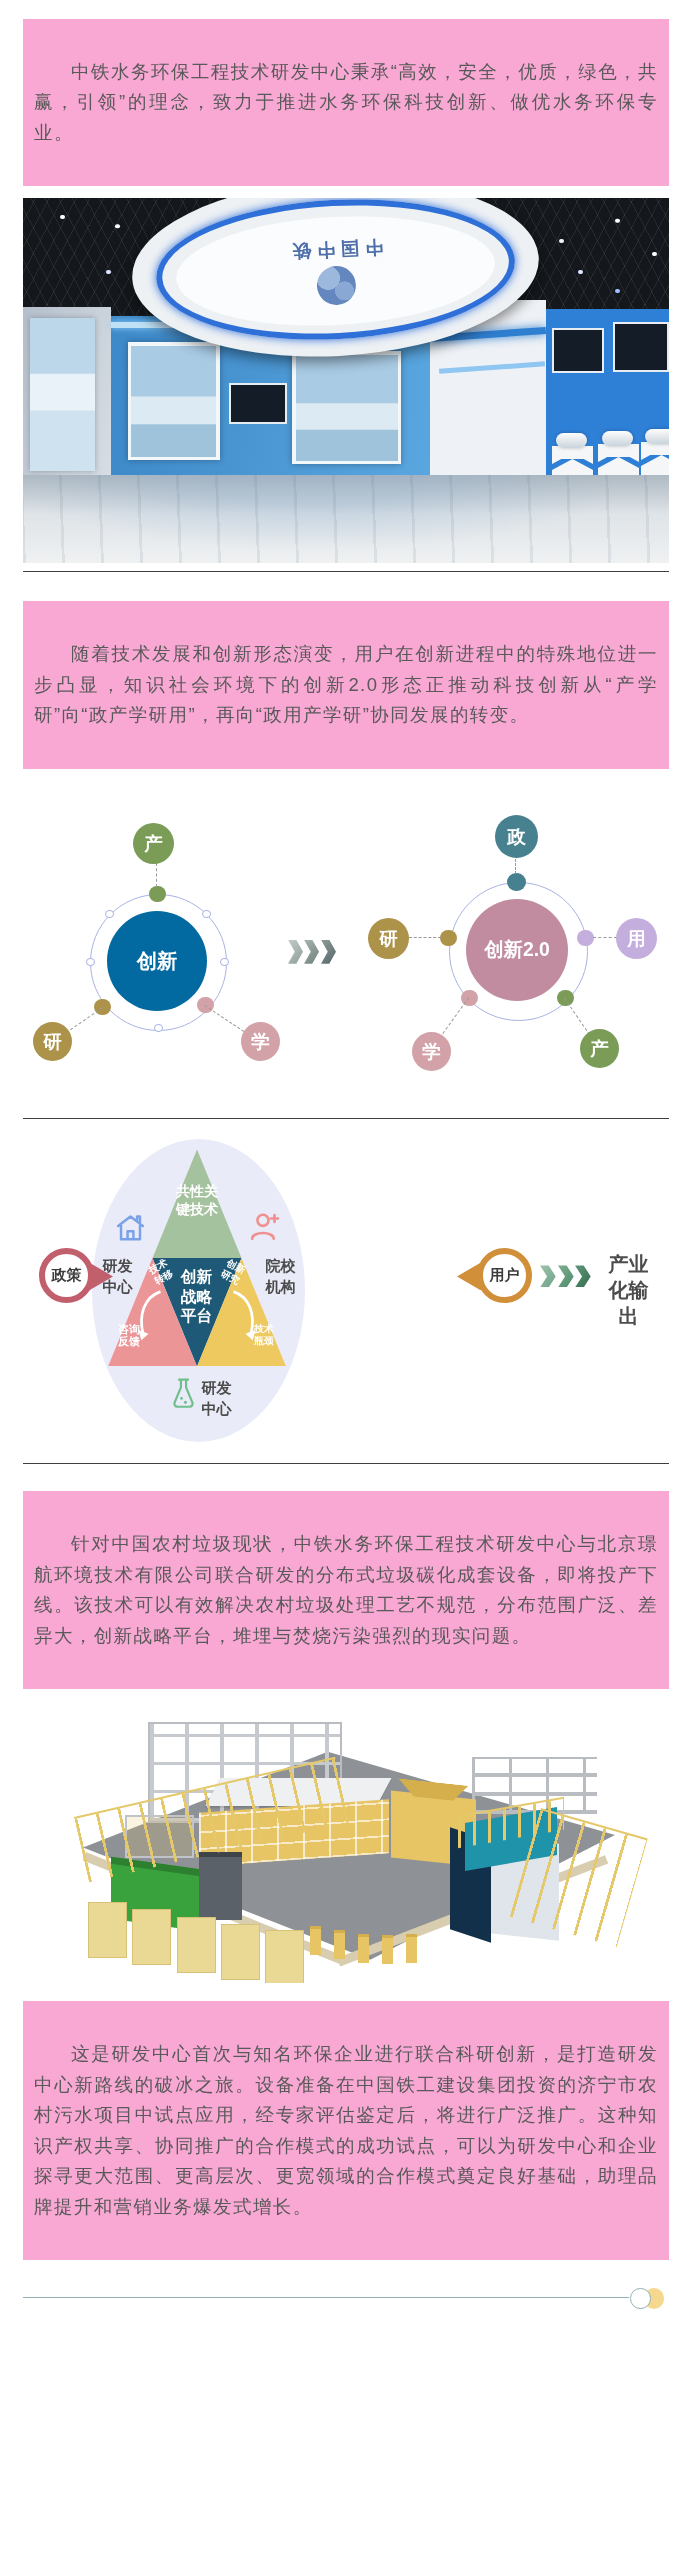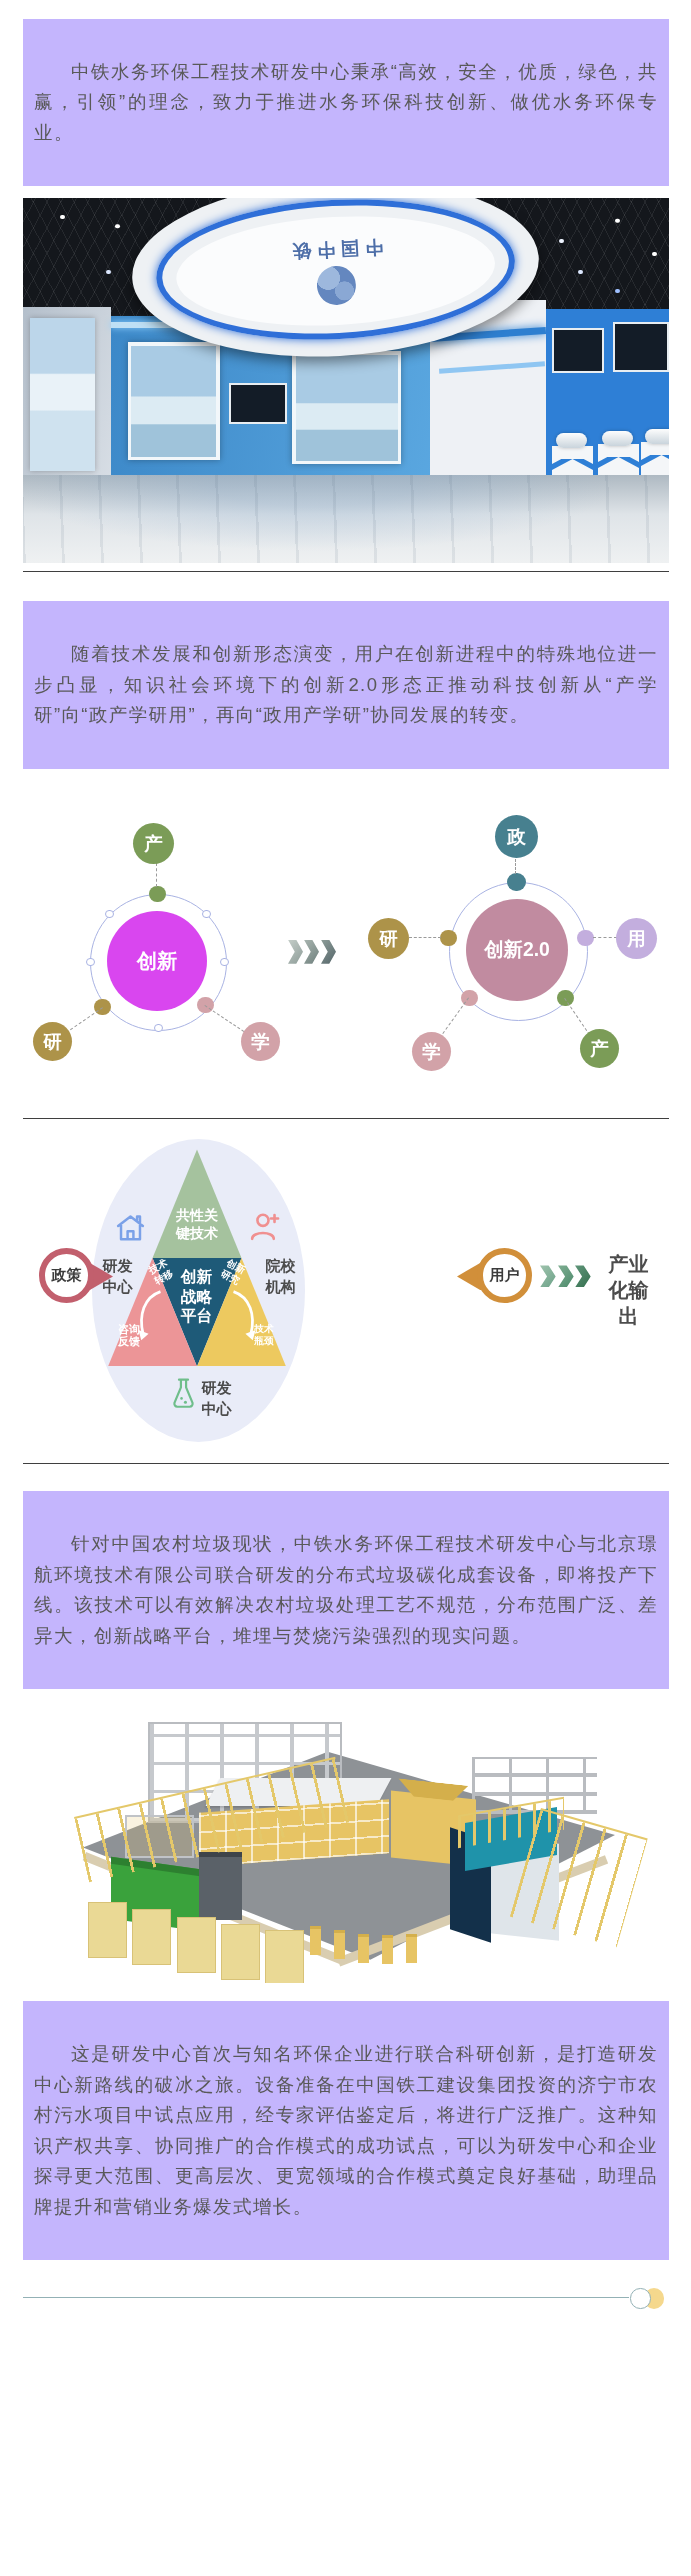--- a/index.html
+++ b/index.html
@@ -1,20 +1,20 @@
 <!DOCTYPE html>
 <html style="font-size:15px"><head>
 <meta charset="utf-8">
 <style>
   html,body{margin:0;padding:0;background:#ffffff;}
   body{width:692px;font-family:"Liberation Sans","DejaVu Sans",sans-serif;}
   .page{width:692px;position:relative;background:#fff;overflow:hidden;}
 
   
-  .pink-block{margin:12px 23px;background:#c4b5fd;padding:38px 11px;}
+  .pink-block{margin:12px 23px;background:#f9a8d4;padding:38px 11px;}
   .pink-block p{margin:0;color:#595959;font-size:18.5px;line-height:30.5px;letter-spacing:1.4px;text-indent:2em;text-align:justify;}
 
   
   .divider{border:none;border-top:1.8px solid #3f3f3f;margin:0 23px;}
 
   
   .photo{position:relative;margin:7.4px 23px 0 23px;width:646px;height:365px;overflow:hidden;background:#dfe3e7;}
   .ph-ceiling{position:absolute;left:0;top:0;width:646px;height:139px;background:#14171c;
     background-image:repeating-linear-gradient(62deg,rgba(255,255,255,.08) 0 0.9px,transparent 0.9px 12px),
                      repeating-linear-gradient(-62deg,rgba(255,255,255,.08) 0 0.9px,transparent 0.9px 12px);}
@@ -152,21 +152,21 @@
 
   <hr class="divider" style="margin-top:8.3px;">
 
   <section class="pink-block" style="margin-top:29px;">
     <p>随着技术发展和创新形态演变，用户在创新进程中的特殊地位进一步凸显，知识社会环境下的创新2.0形态正推动科技创新从“产学研”向“政产学研用”，再向“政用产学研”协同发展的转变。</p>
   </section>
 
   <div class="diagram" style="height:337px;">
 
     <div class="ring" style="left:90px;top:113px;width:135px;height:135px;"></div>
-    <div class="circle" style="left:107px;top:130px;width:100px;height:100px;background:#d946ef;font-size:20.3px;">创新</div>
+    <div class="circle" style="left:107px;top:130px;width:100px;height:100px;background:#0369a1;font-size:20.3px;">创新</div>
     <div class="wdot" style="left:86px;top:177px;"></div>
     <div class="wdot" style="left:220px;top:177px;"></div>
     <div class="wdot" style="left:154px;top:243px;"></div>
     <div class="wdot" style="left:105px;top:129px;"></div>
     <div class="wdot" style="left:202px;top:129px;"></div>
     <div class="dot" style="left:149px;top:105px;width:16.6px;height:16.6px;background:#7b9c57;"></div>
     <div class="dot" style="left:94px;top:218px;width:16.6px;height:16.6px;background:#ad9349;"></div>
     <div class="dot" style="left:197px;top:216px;width:16.6px;height:16.6px;background:#d2a2a8;"></div>
     <div class="dashv" style="left:156px;top:82px;height:24px;"></div>
     <div class="dash" style="left:103px;top:227px;width:60px;transform:rotate(145.6deg);"></div>
@@ -201,21 +201,21 @@
   <hr class="divider">
 
 
   <div class="diagram" style="height:338px;margin-top:4.6px;">
     <div style="position:absolute;left:92px;top:15.7px;width:213px;height:303px;border-radius:50%;background:#e9ecf8;"></div>
 
     <div class="tri" style="left:108px;top:26px;width:178px;height:217px;clip-path:polygon(50% 0,25% 50%,75% 50%);background:#a5c29e;"></div>
     <div class="tri" style="left:108px;top:26px;width:178px;height:217px;clip-path:polygon(25% 50%,75% 50%,50% 100%);background:#1e5a78;"></div>
     <div class="tri" style="left:108px;top:26px;width:178px;height:217px;clip-path:polygon(25% 50%,0 100%,50% 100%);background:#ec9597;"></div>
     <div class="tri" style="left:108px;top:26px;width:178px;height:217px;clip-path:polygon(75% 50%,50% 100%,100% 100%);background:#edc95f;"></div>
-    <div class="d2-white" style="left:175px;top:84px;width:44px;font-size:14px;line-height:17.6px;">共性关键技术</div>
+    <div class="d2-white" style="left:175px;top:60px;width:44px;font-size:14px;line-height:17.6px;">共性关键技术</div>
     <div class="d2-white" style="left:180px;top:144px;width:33px;font-size:15.7px;line-height:19.4px;">创新战略平台</div>
     <div class="d2-white" style="left:150px;top:137px;width:22px;font-size:9.7px;line-height:12px;transform:rotate(-28deg);">技术转移</div>
     <div class="d2-white" style="left:118px;top:200px;width:22px;font-size:11px;line-height:12px;">咨询反馈</div>
     <div class="d2-white" style="left:222px;top:137px;width:22px;font-size:9.7px;line-height:12px;transform:rotate(28deg);">创新研究</div>
     <div class="d2-white" style="left:253px;top:200px;width:22px;font-size:9.7px;line-height:12px;">技术瓶颈</div>
     <svg style="position:absolute;left:133px;top:163px;" width="33" height="57" viewBox="0 0 36 62">
       <path d="M30 6 C12 12 6 32 11 52" stroke="#ffffff" stroke-width="3" fill="none"></path>
       <polygon points="6,48 17,52 9,59" fill="#ffffff"></polygon>
     </svg>
     <svg style="position:absolute;left:228px;top:163px;" width="33" height="57" viewBox="0 0 36 62">

